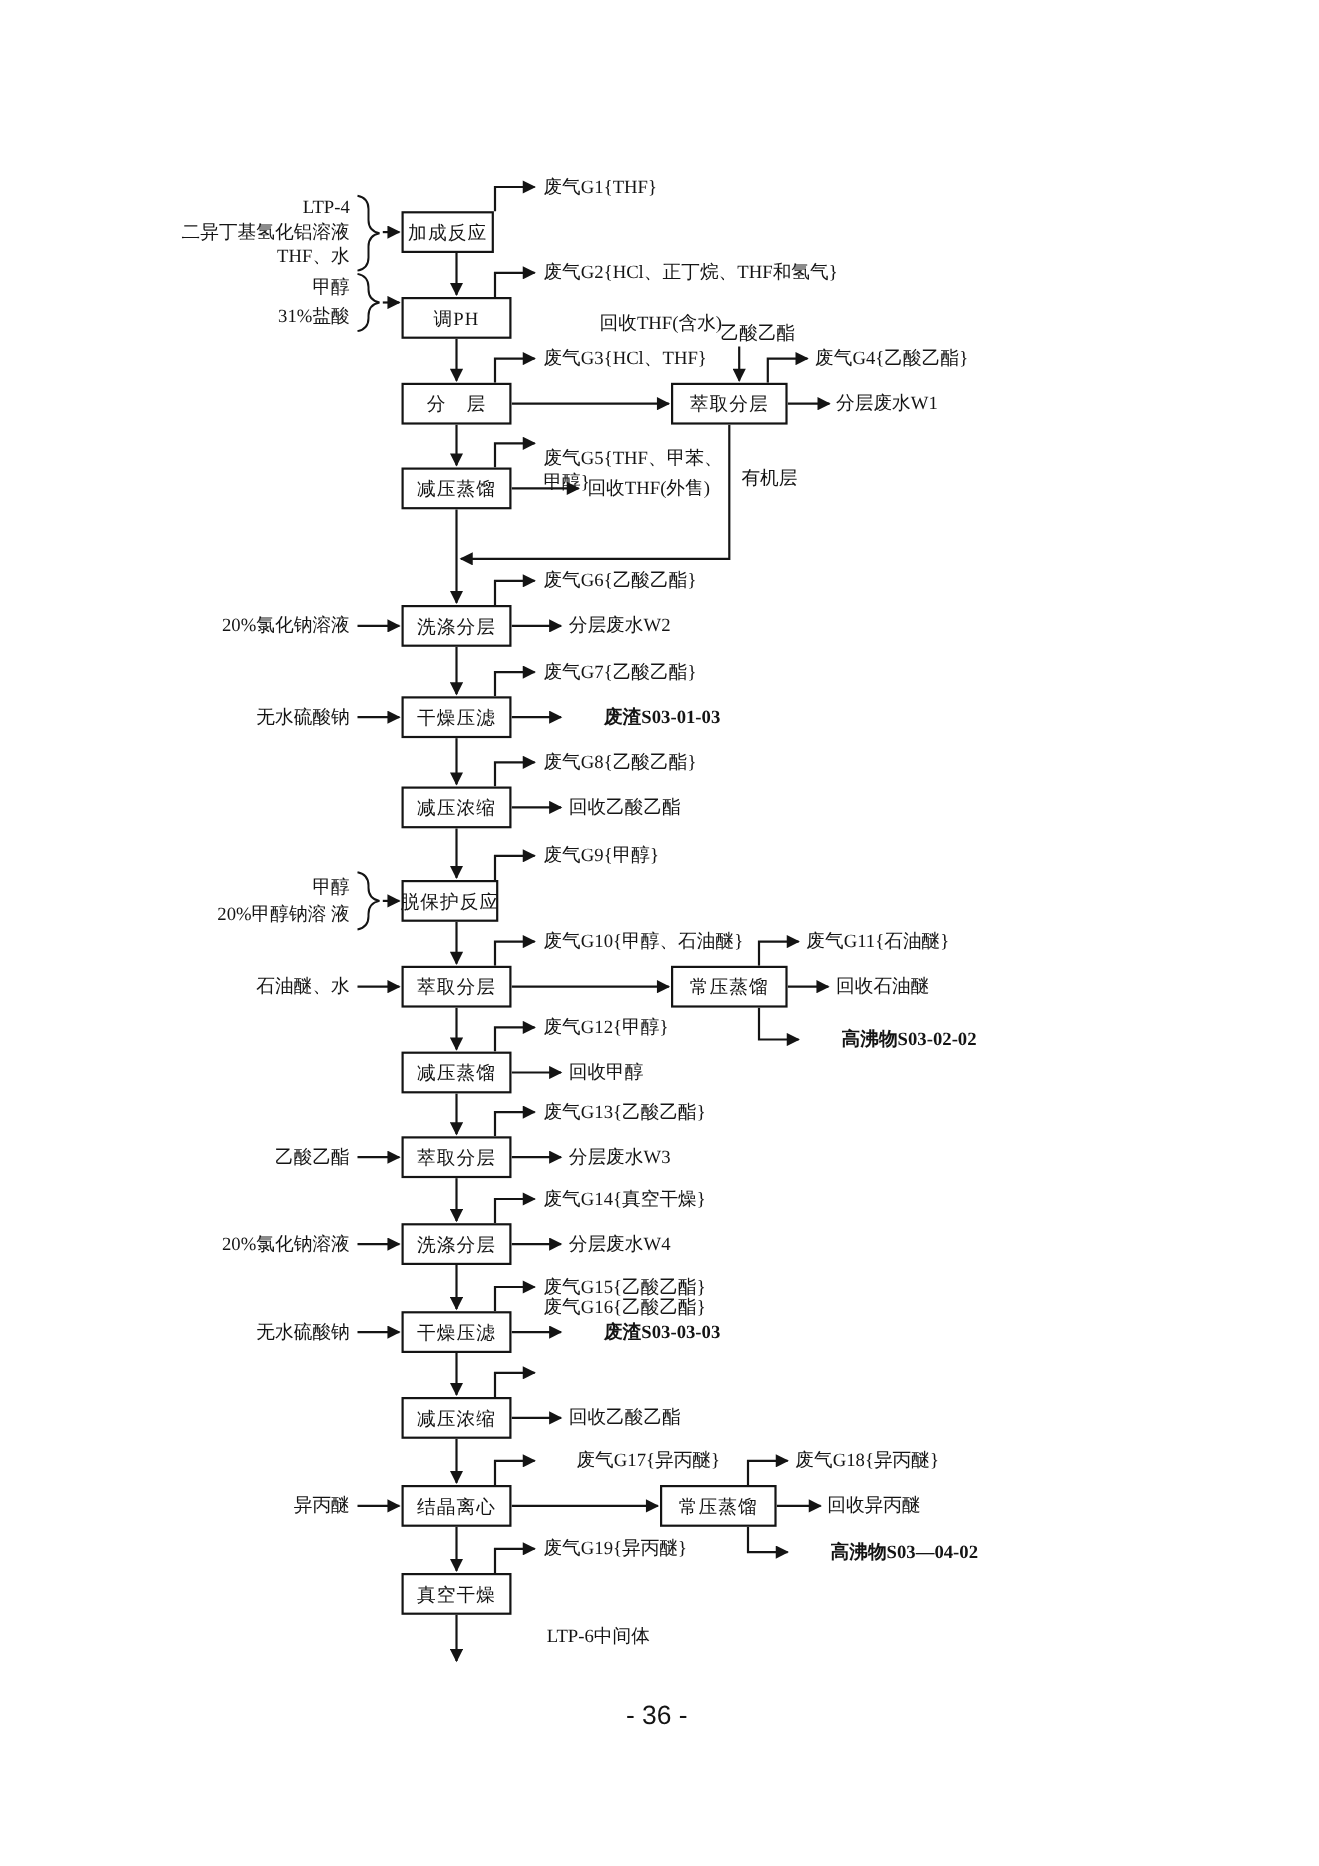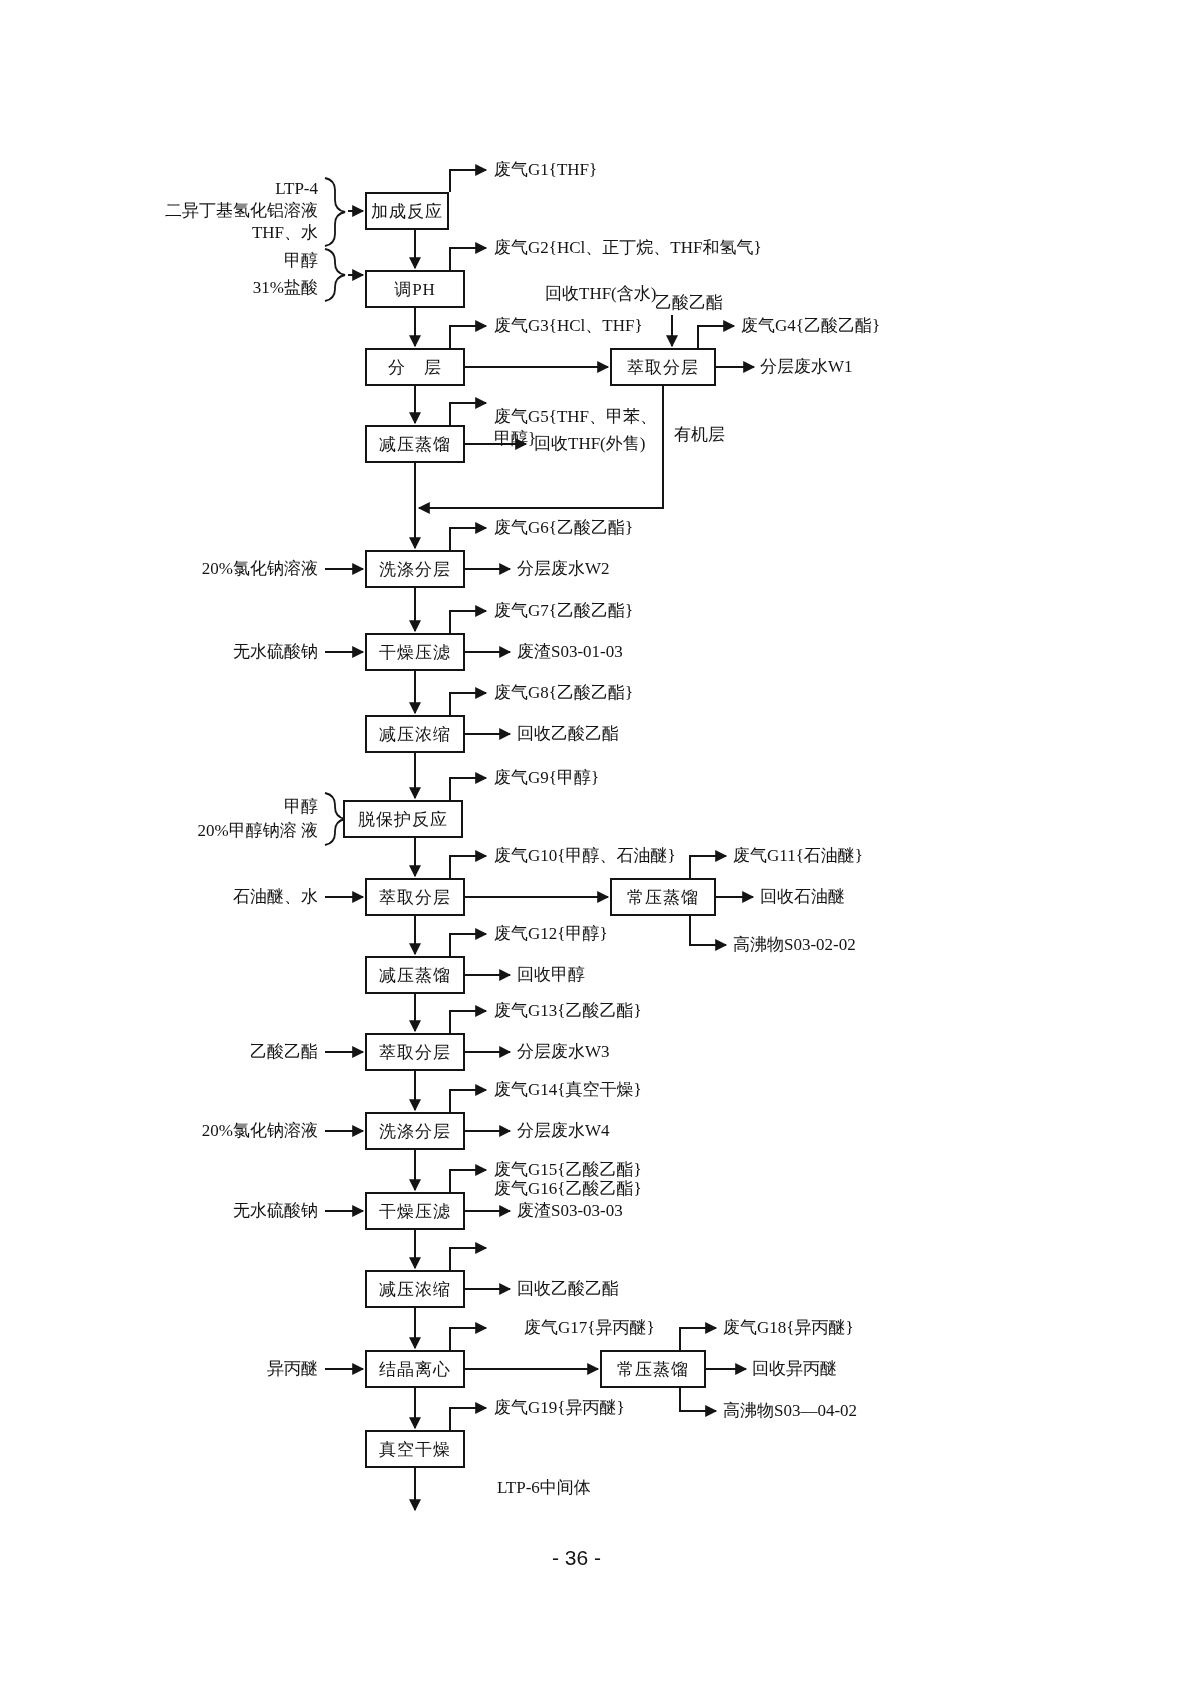--- a/index.html
+++ b/index.html
@@ -6,24 +6,24 @@
   .canvas{position:relative;width:1199px;height:1696px;background:#ffffff;
           font-family:"Liberation Serif","DejaVu Serif",serif;color:#141414;overflow:hidden;}
   svg.wires{position:absolute;left:0;top:0;pointer-events:none;}
   svg.wires path{stroke:#141414;stroke-width:2;fill:none;}
   svg.wires path.brace{stroke-width:1.8;}
   .box{position:absolute;border:2px solid #141414;background:#ffffff;box-sizing:border-box;
        display:flex;align-items:center;justify-content:center;
        font-size:17px;letter-spacing:1px;white-space:nowrap;}
   .lbl{position:absolute;font-size:17px;line-height:22px;white-space:nowrap;}
   .lbl-r{text-align:left;}
-  .bold{font-weight:400;}
+  .bold{font-weight:700;margin-left:32px;}
   .wrap{white-space:normal;width:168px;margin-top:14px;}
   .pageno{position:absolute;font-family:"Liberation Sans","DejaVu Sans",sans-serif;
-          font-size:21px;text-align:left;width:90px;}
+          font-size:24px;text-align:center;width:90px;}
 </style>
 </head>
 <body>
 
 <div class="canvas">
 
   <svg class="wires" width="1199" height="1696" viewBox="0 0 1199 1696">
     <defs>
       <marker id="ah" viewBox="0 0 10 10" refX="9" refY="5" markerWidth="7" markerHeight="6" orient="auto-start-reverse">
         <path d="M0,0 L10,5 L0,10 z" style="fill:#141414;stroke:none"></path>
@@ -104,21 +104,21 @@
   </svg>
 
   <div class="box" style="left:365px;top:192px;width:84px;height:38px">加成反应</div>
   <div class="box" style="left:365px;top:270px;width:100px;height:38px">调PH</div>
   <div class="box" style="left:365px;top:348px;width:100px;height:38px">分　层</div>
   <div class="box" style="left:610px;top:348px;width:106px;height:38px">萃取分层</div>
   <div class="box" style="left:365px;top:425px;width:100px;height:38px">减压蒸馏</div>
   <div class="box" style="left:365px;top:550px;width:100px;height:38px">洗涤分层</div>
   <div class="box" style="left:365px;top:633px;width:100px;height:38px">干燥压滤</div>
   <div class="box" style="left:365px;top:715px;width:100px;height:38px">减压浓缩</div>
-  <div class="box" style="left:343px;top:800px;width:120px;height:38px">脱保护反应</div>
+  <div class="box" style="left:365px;top:800px;width:88px;height:38px">脱保护反应</div>
   <div class="box" style="left:365px;top:878px;width:100px;height:38px">萃取分层</div>
   <div class="box" style="left:610px;top:878px;width:106px;height:38px">常压蒸馏</div>
   <div class="box" style="left:365px;top:956px;width:100px;height:38px">减压蒸馏</div>
   <div class="box" style="left:365px;top:1033px;width:100px;height:38px">萃取分层</div>
   <div class="box" style="left:365px;top:1112px;width:100px;height:38px">洗涤分层</div>
   <div class="box" style="left:365px;top:1192px;width:100px;height:38px">干燥压滤</div>
   <div class="box" style="left:365px;top:1270px;width:100px;height:38px">减压浓缩</div>
   <div class="box" style="left:365px;top:1350px;width:100px;height:38px">结晶离心</div>
   <div class="box" style="left:600px;top:1350px;width:106px;height:38px">常压蒸馏</div>
   <div class="box" style="left:365px;top:1430px;width:100px;height:38px">真空干燥</div>

